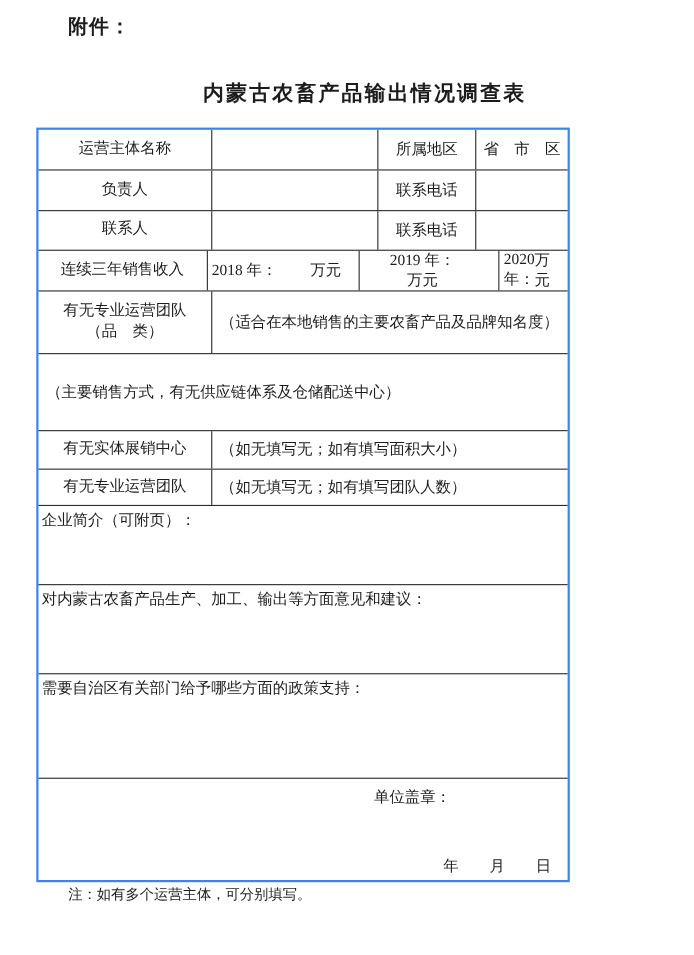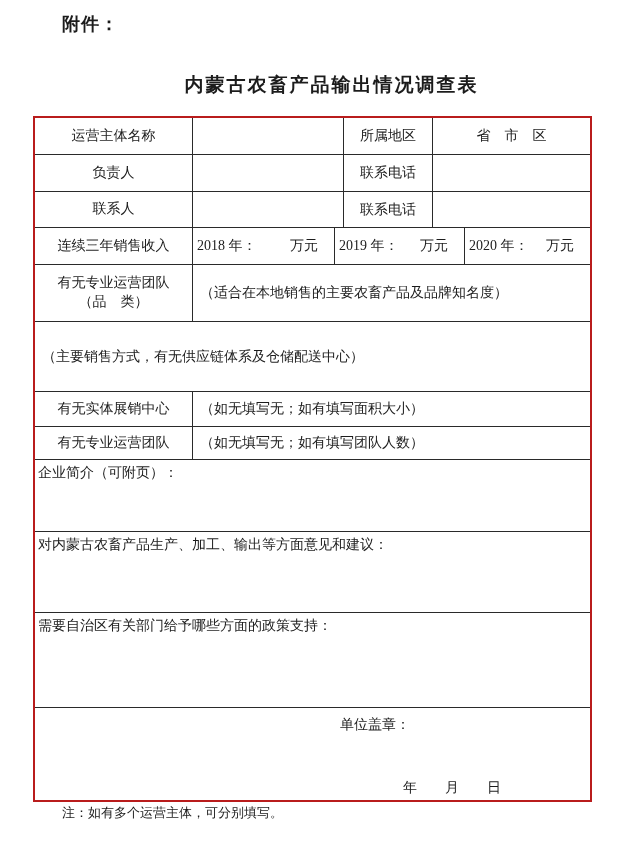--- a/index.html
+++ b/index.html
@@ -13,34 +13,34 @@
     font-family:"Liberation Sans","DejaVu Sans",sans-serif;
     font-weight:bold;font-size:18px;letter-spacing:1px;
   }
   .title{
     position:absolute;left:0;top:56px;width:631px;margin:16px;
     text-align:center;
     font-family:"Liberation Sans","DejaVu Sans",sans-serif;
     font-weight:bold;font-size:19px;letter-spacing:2px;
   }
   .form-table{
-    position:absolute;left:33px;top:116px;width:559px;
-    box-sizing:border-box;border:2px solid #b91c1c;
+    position:absolute;left:33px;top:116px;width:485px;
+    box-sizing:border-box;border:2px solid #3b82f6;
     font-size:14px;
   }
   .row{display:flex;box-sizing:border-box;border-bottom:1px solid #2a2a2a;}
   .row:last-child{border-bottom:none;}
   .cell{box-sizing:border-box;border-right:1px solid #2a2a2a;display:flex;align-items:center;}
   .cell:last-child{border-right:none;}
   .c-label{width:158px;justify-content:center;text-align:center;line-height:1.35;}
   .c-val1{width:151px;}
   .c-lab2{width:89px;justify-content:center;}
   .c-val2{flex:1;justify-content:center;}
   .c-year1{width:142px;}
-  .c-year2{width:130px;}
+  .c-year2{width:130px;flex-direction:column;}
   .c-yearlast{flex:1;}
   .year-cell{justify-content:space-between;padding:0 16px 0 4px;}
   .c-hint{flex:1;padding-left:7px;}
   .fullcell{flex:1;align-items:flex-start;padding:4px 6px 0 3px;border-right:none;}
   .h-r1{height:37px}.h-r2{height:37px}.h-r3{height:36px}.h-r4{height:37px}
   .h-r5{height:57px}.h-r6{height:70px}.h-r7{height:35px}.h-r8{height:33px}
   .h-r9{height:72px}.h-r10{height:81px}.h-r11{height:95px}.h-r12{height:92px}
   .sig-row{position:relative;display:block;}
   .stamp{position:absolute;left:305px;top:8px;}
   .date{position:absolute;left:368px;bottom:3px;}

